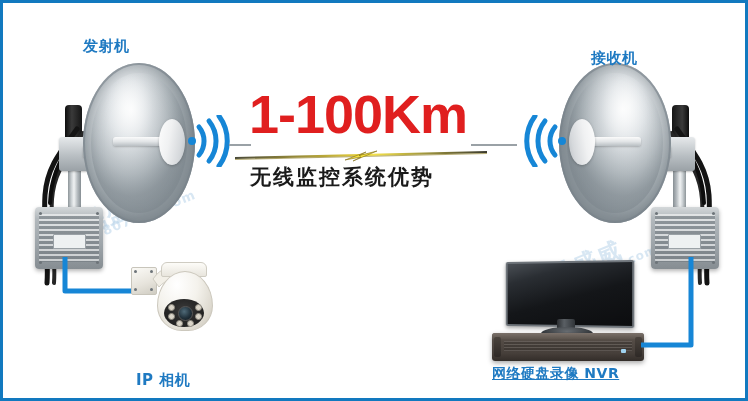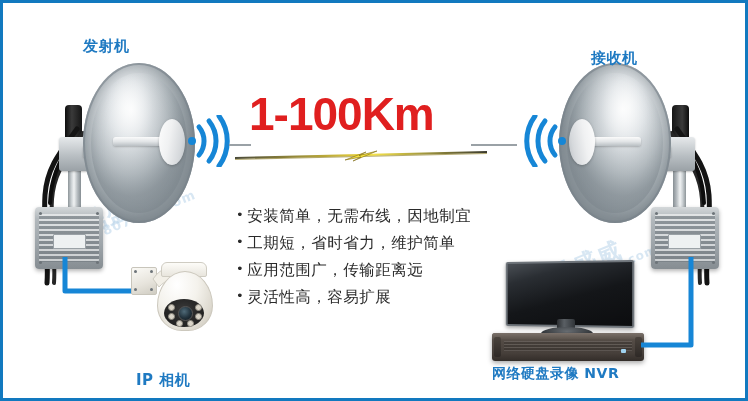--- a/index.html
+++ b/index.html
@@ -38,26 +38,26 @@
     color:#1f7ac2;
     font-size:15px;
     font-weight:700;
     white-space:nowrap;
     letter-spacing:.5px;
     text-align:center;
   }
   #lbl-tx{left:80px;top:34px;}
   #lbl-rx{left:588px;top:46px;}
   #lbl-cam{left:133px;top:368px;}
-  #lbl-nvr{left:489px;top:362px;font-size:14px;}
+  #lbl-nvr{left:489px;top:362px;font-size:14px;text-decoration:underline;}
 
   
   #headline{
     position:absolute;left:246px;top:88px;
-    font-size:46px;line-height:46px;
+    font-size:54px;line-height:46px;
     font-weight:700;color:#e01f1f;
     letter-spacing:-1px;
     font-family:"Liberation Sans",sans-serif;
   }
   #divider{
     position:absolute;left:232px;top:146px;width:252px;height:14px;
   }
   #subhead{
     position:absolute;left:247px;top:160px;
     font-size:21px;font-weight:700;color:#1a1a1a;
@@ -390,26 +390,21 @@
         <stop offset="45%" stop-color="#d8c23a"></stop>
         <stop offset="55%" stop-color="#f5e24a"></stop>
         <stop offset="100%" stop-color="#3a3a2e"></stop>
       </linearGradient>
     </defs>
     <path d="M0 9 L252 3" stroke="url(#gdL)" stroke-width="2.2" fill="none"></path>
     <path d="M0 10.5 L252 4.5" stroke="#8a7a22" stroke-width="0.9" fill="none" opacity=".7"></path>
     <polygon points="110,11 131,3 124,6.6 142,2 118,12 126,8" fill="#f6e23e" stroke="#7d6a14" stroke-width="0.6"></polygon>
   </svg>
 
-
-  <ul id="bullets">
-    <li>安装简单，无需布线，因地制宜</li>
-    <li>工期短，省时省力，维护简单</li>
-    <li>应用范围广，传输距离远</li>
-    <li>灵活性高，容易扩展</li>
-  </ul>
+  <div id="subhead">无线监控系统优势</div>
+
 
   <div class="lbl" id="lbl-tx">发射机</div>
   <div class="lbl" id="lbl-rx">接收机</div>
   <div class="lbl" id="lbl-cam">IP 相机</div>
   <div class="lbl" id="lbl-nvr">网络硬盘录像  NVR</div>
 
 </div>
 
 </body></html>

